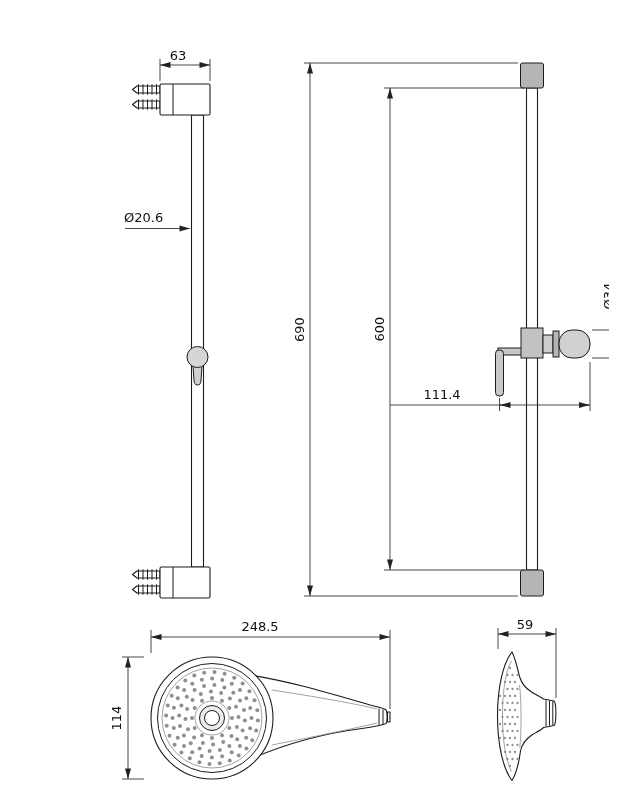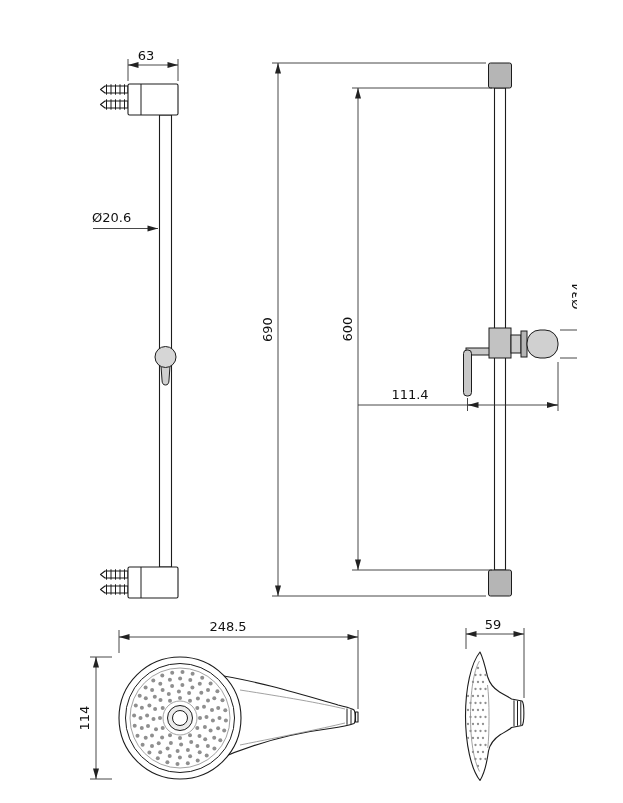--- a/index.html
+++ b/index.html
@@ -1,16 +1,16 @@
 <!DOCTYPE html>
 <html><head>
 <meta charset="utf-8">
 <style>
   html,body{margin:0;padding:0;background:#ffffff;}
-  .stage{position:relative;width:577px;height:803px;background:#ffffff;overflow:hidden;}
+  .stage{position:relative;width:577px;height:803px;background:#ffffff;overflow:hidden;padding-left:32px;}
   svg{display:block;}
   .outline{fill:#ffffff;stroke:#1c1c1c;stroke-width:1.1;stroke-linejoin:round;}
   .edge{stroke:#1c1c1c;stroke-width:1;fill:none;stroke-linecap:butt;}
   .thin{stroke:#8a8a8a;stroke-width:0.8;fill:none;}
   .dim{stroke:#333333;stroke-width:0.9;fill:none;}
   .dimtxt{font:13px "DejaVu Sans", sans-serif;fill:#111111;}
   .graypart{stroke:#1c1c1c;stroke-width:1;}
   .dots{fill:#8f8f8f;stroke:none;}
 </style>
 </head>

